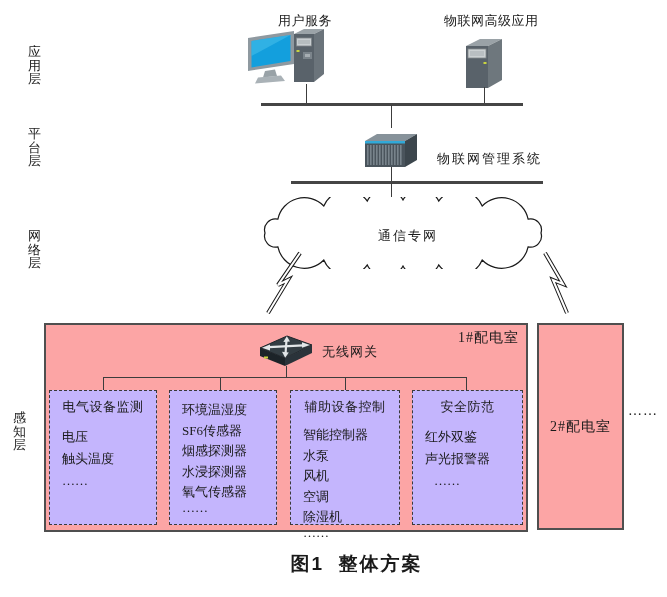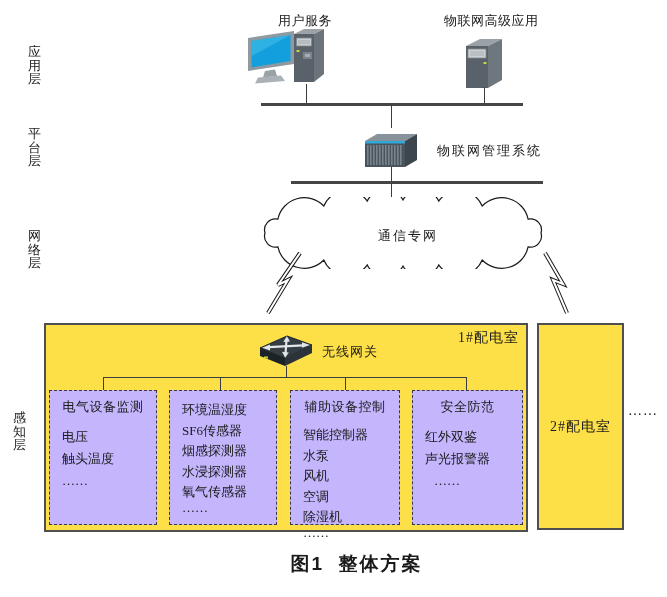--- a/index.html
+++ b/index.html
@@ -5,21 +5,21 @@
   html,body{margin:0;padding:0;background:#ffffff;}
   .canvas{position:relative;width:667px;height:597px;background:#fff;overflow:hidden;
           font-family:"Liberation Serif","DejaVu Serif",serif;color:#1a1a1a;}
   .abs{position:absolute;}
   .vlabel{width:15px;font-size:13px;line-height:13.5px;word-break:break-all;text-align:center;}
   .lbl{font-size:13px;white-space:nowrap;letter-spacing:0.5px;}
   .lbl-lg{font-size:14px;white-space:nowrap;letter-spacing:1px;}
   .bus{background:#454545;height:2.5px;}
   .vline{background:#3c3c3c;width:1.2px;}
   .hline{background:#3c3c3c;height:1.2px;}
-  .solid-box{border:2px solid #4f4f4f;box-sizing:border-box;background:#fde047;}
+  .solid-box{border:2px solid #4f4f4f;box-sizing:border-box;background:#fca5a5;}
   .dash-box{border:1.6px dashed #3a3a3a;box-sizing:border-box;background:#c4b5fd;}
   .group-title{text-align:center;margin-top:7px;font-size:13px;letter-spacing:0.5px;}
   .group-items{margin-top:10px;padding-left:12px;font-size:13px;line-height:22px;white-space:nowrap;}
   .tight .group-items{margin-top:9px;line-height:20.5px;}
   .tight .ellipsis-item{line-height:9px;}
   .indent{padding-left:9px;}
   .room2{display:flex;align-items:center;justify-content:center;}
   .caption{left:0;top:551px;width:100%;text-align:center;font-family:"Liberation Sans","DejaVu Sans",sans-serif;
            font-weight:bold;font-size:19px;letter-spacing:2px;white-space:pre;padding-left:23px;}
   svg{display:block;}
@@ -80,21 +80,21 @@
       <rect x="16" y="18" width="1.6" height="20"></rect>
         <rect x="19" y="18" width="1.6" height="20"></rect>
       <rect x="22" y="18" width="1.6" height="20"></rect>
         <rect x="25" y="18" width="1.6" height="20"></rect>
       <rect x="28" y="18" width="1.6" height="20"></rect>
         <rect x="31" y="18" width="1.6" height="20"></rect>
       <rect x="34" y="18" width="1.6" height="20"></rect>
         <rect x="37" y="18" width="1.6" height="20"></rect>
     </g>
   </svg>
-  <div class="abs lbl" style="left:437px;top:142px;letter-spacing:2px;">物联网管理系统</div>
+  <div class="abs lbl" style="left:437px;top:150px;letter-spacing:2px;">物联网管理系统</div>
   <div class="abs vline" style="left:391px;top:167px;height:15px;"></div>
   <div class="abs bus" style="left:291px;top:181px;width:252px;"></div>
 
   <div class="abs vline" style="left:391px;top:183px;height:16px;"></div>
   <svg class="abs" style="left:258px;top:197px;" width="290" height="72" viewBox="0 0 290 72">
     <path d="M283 36 A11 11 0 0 1 270.1 49.9 A27 27 0 0 1 224.2 63 A25 25 0 0 1 180.7 67.9
              A20 20 0 0 1 145 69 A20 20 0 0 1 109.3 67.9 A25 25 0 0 1 65.8 63
              A27 27 0 0 1 19.9 49.9 A11 11 0 0 1 7 36 A11 11 0 0 1 19.9 22.1
              A27 27 0 0 1 65.8 9 A25 25 0 0 1 109.3 4.1 A20 20 0 0 1 145 3
              A20 20 0 0 1 180.7 4.1 A25 25 0 0 1 224.2 9 A27 27 0 0 1 270.1 22.1

